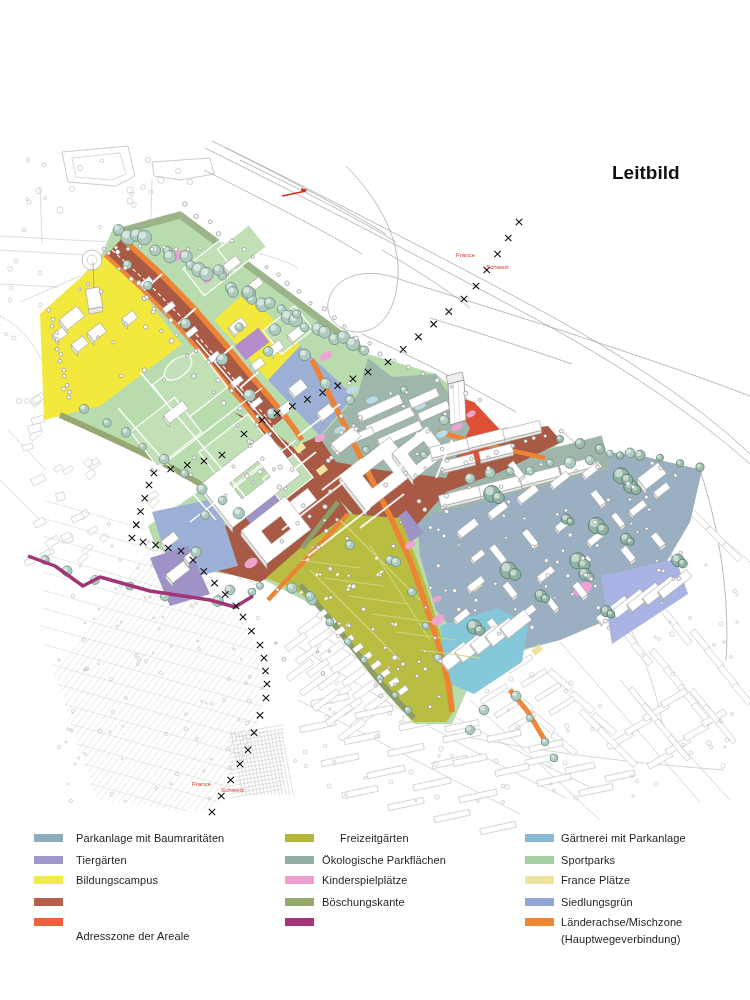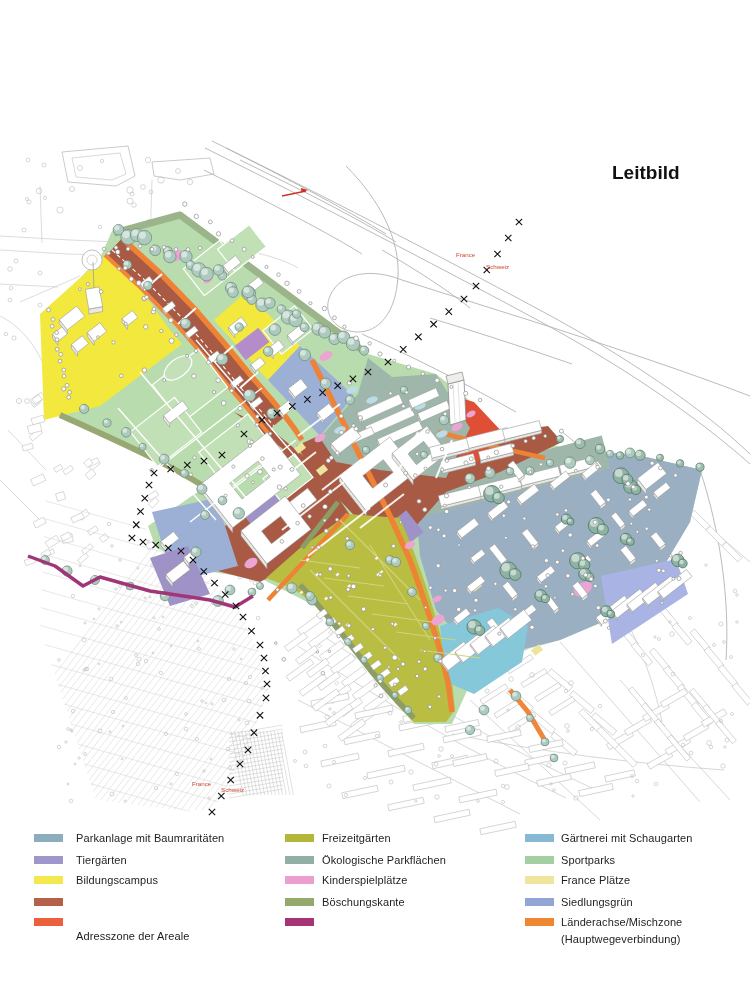--- a/index.html
+++ b/index.html
@@ -1731,35 +1731,35 @@
 
 <div class="sw" style="left:34px;top:876px;background:#f2e94e"></div>
 <div class="lt" style="left:76px;top:872px">Bildungscampus</div>
 
 <div class="sw" style="left:34px;top:898px;background:#b4604a"></div>
 <div class="lt" style="left:76px;top:928px">Adresszone der Areale</div>
 
 <div class="sw" style="left:34px;top:918px;background:#ed603d"></div>
 
 <div class="sw" style="left:285px;top:834px;background:#b2b73a"></div>
-<div class="lt" style="left:322px;top:830px">Freizeitgärten</div>
+<div class="lt" style="left:340px;top:830px">Freizeitgärten</div>
 
 <div class="sw" style="left:285px;top:856px;background:#92afa5"></div>
 <div class="lt" style="left:322px;top:852px">Ökologische Parkflächen</div>
 
 <div class="sw" style="left:285px;top:876px;background:#eb9fd1"></div>
 <div class="lt" style="left:322px;top:872px">Kinderspielplätze</div>
 
 <div class="sw" style="left:285px;top:898px;background:#96a96c"></div>
 <div class="lt" style="left:322px;top:894px">Böschungskante</div>
 
 <div class="sw" style="left:285px;top:918px;background:#a63577"></div>
 
 <div class="sw" style="left:525px;top:834px;background:#87bad2"></div>
-<div class="lt" style="left:561px;top:830px">Gärtnerei mit Schaugarten</div>
+<div class="lt" style="left:561px;top:830px">Gärtnerei mit Parkanlage</div>
 
 <div class="sw" style="left:525px;top:856px;background:#a4cfa2"></div>
 <div class="lt" style="left:561px;top:852px">Sportparks</div>
 
 <div class="sw" style="left:525px;top:876px;background:#efe59c"></div>
 <div class="lt" style="left:561px;top:872px">France Plätze</div>
 
 <div class="sw" style="left:525px;top:898px;background:#92a5d4"></div>
 <div class="lt" style="left:561px;top:894px">Siedlungsgrün</div>
 

